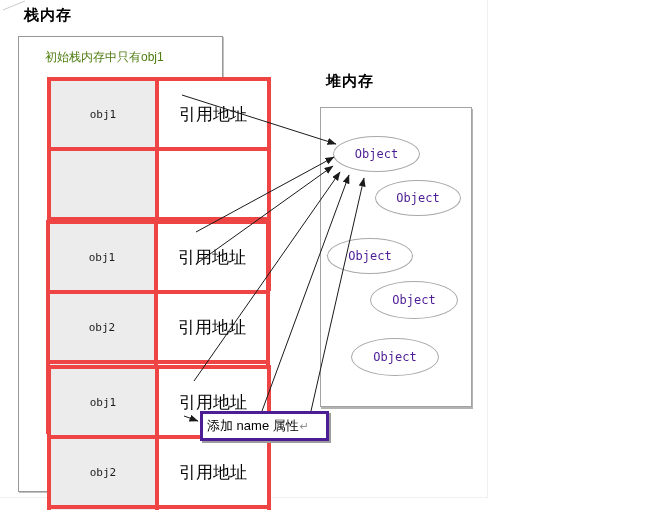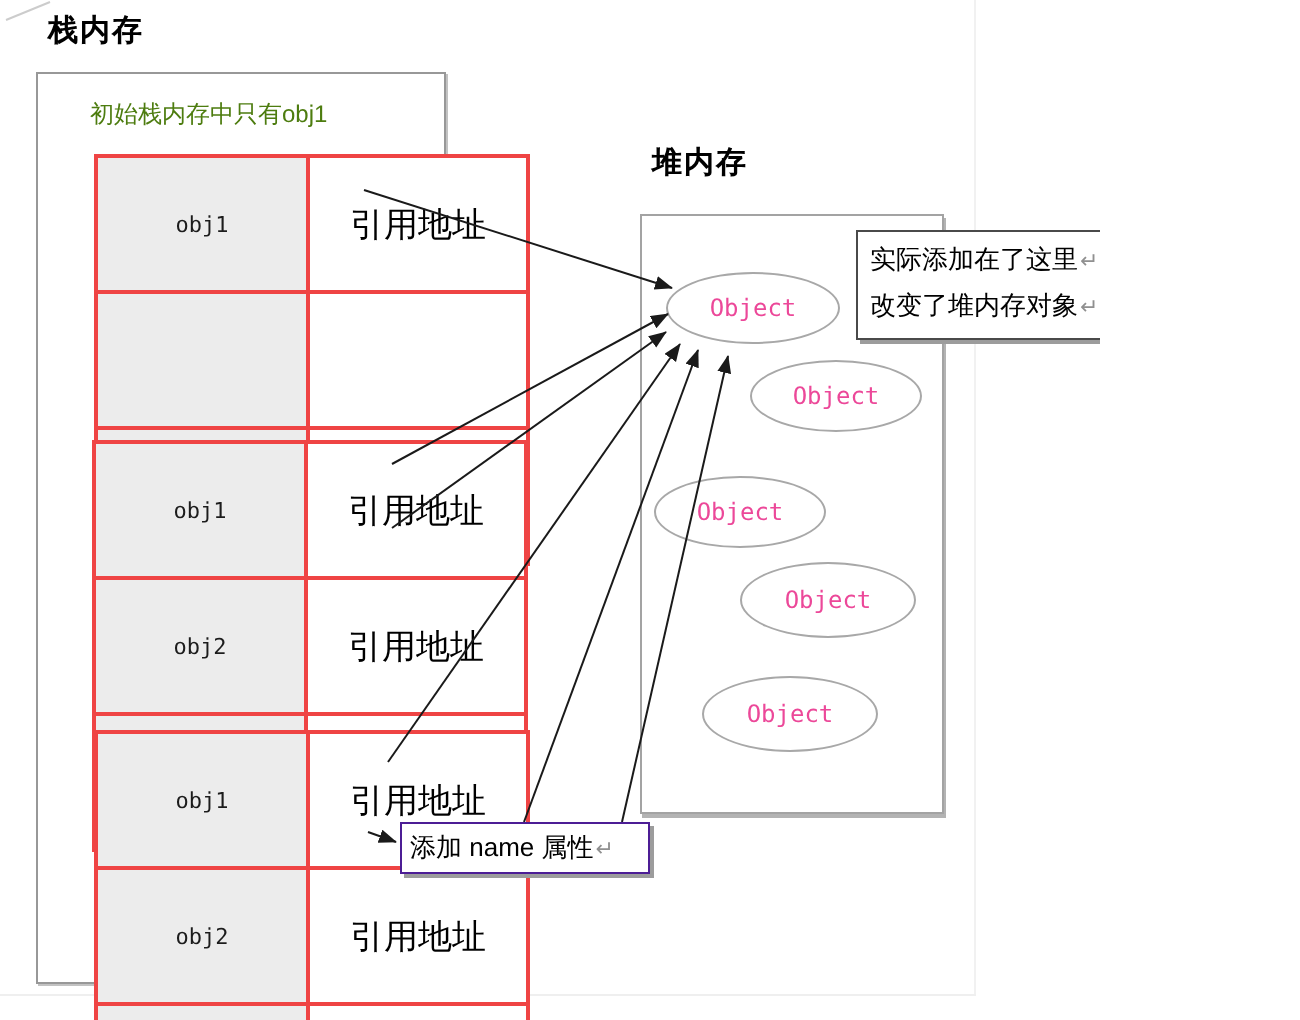--- a/index.html
+++ b/index.html
@@ -17,40 +17,40 @@
 
   .sec-label{position:absolute;font-size:12px;line-height:15px;color:#4d7c0f;z-index:2;}
   .s1{left:45px;top:50px;width:160px;}
   .s2{left:45px;top:181px;width:155px;}
   .s3{left:45px;top:336px;width:160px;}
 
   table.mem{position:absolute;border-collapse:collapse;z-index:2;background:#fff;}
   .t1{left:47px;top:77px;}
   .t2{left:46px;top:220px;}
   .t3{left:47px;top:365px;}
-  table.mem td{border:2px solid #ef4444;height:32px;padding:17px;text-align:center;vertical-align:middle;}
+  table.mem td{border:4px solid #ef4444;height:32px;padding:17px;text-align:center;vertical-align:middle;}
   table.mem td.k{width:70px;background:#ececec;font-family:"DejaVu Sans Mono","Liberation Mono",monospace;font-size:11px;color:#1c1c1c;}
   table.mem td.v{width:74px;background:#fff;font-size:17px;color:#000;}
 
   .ellipse{position:absolute;border:1px solid #a8a8a8;border-radius:50%;background:#fff;z-index:3;
            display:flex;align-items:center;justify-content:center;
-           font-family:"DejaVu Sans Mono","Liberation Mono",monospace;font-size:12px;color:#ec4899;}
+           font-family:"DejaVu Sans Mono","Liberation Mono",monospace;font-size:12px;color:#4c1d95;}
   .e1{left:333px;top:136px;width:85px;height:34px;}
   .e2{left:375px;top:180px;width:84px;height:34px;}
   .e3{left:327px;top:238px;width:84px;height:34px;}
   .e4{left:370px;top:281px;width:86px;height:36px;}
   .e5{left:351px;top:338px;width:86px;height:36px;}
 
   .callout{position:absolute;left:428px;top:115px;width:126px;height:50px;background:#fff;
            border:1px solid #4a4a4a;box-shadow:2px 2px 0 #9c9c9c;z-index:6;
            font-size:13px;line-height:22px;padding:3px 0 0 6px;color:#000;}
   .ret{color:#909090;font-size:11px;margin-left:1px;}
 
   .name-box{position:absolute;left:200px;top:411px;width:119px;height:24px;background:#fff;
-            border:1px solid #4c1d95;box-shadow:2px 2px 0 #9c9c9c;z-index:6;
+            border:3px solid #4c1d95;box-shadow:2px 2px 0 #9c9c9c;z-index:6;
             display:flex;align-items:center;padding-left:4px;font-size:13px;color:#000;}
 
   .edge-v{position:absolute;left:487px;top:0;width:1px;height:497px;background:#f1f1f1;z-index:0;}
   .edge-h{position:absolute;left:0;top:497px;width:488px;height:1px;background:#efefef;z-index:0;}
 </style>
 </head>
 <body>
 
 <div id="canvas">
 
@@ -141,23 +141,19 @@
     <line x1="3" y1="10" x2="25" y2="1" stroke="#cccccc" stroke-width="1"></line>
   <line x1="182" y1="95" x2="336" y2="144" stroke="#1a1a1a" stroke-width="1" marker-end="url(#ah)"></line>
       <line x1="196" y1="232" x2="334" y2="157" stroke="#1a1a1a" stroke-width="1" marker-end="url(#ah)"></line>
       <line x1="196" y1="264" x2="333" y2="166" stroke="#1a1a1a" stroke-width="1" marker-end="url(#ah)"></line>
       <line x1="194" y1="381" x2="340" y2="172" stroke="#1a1a1a" stroke-width="1" marker-end="url(#ah)"></line>
       <line x1="262" y1="411" x2="349" y2="175" stroke="#1a1a1a" stroke-width="1" marker-end="url(#ah)"></line>
       <line x1="311" y1="411" x2="364" y2="178" stroke="#1a1a1a" stroke-width="1" marker-end="url(#ah)"></line>
       <line x1="184" y1="416" x2="198" y2="421" stroke="#1a1a1a" stroke-width="1" marker-end="url(#ah)"></line>
     </svg>
 
-  <div class="callout">
-    <div><span>实际添加在了这里</span><span class="ret">↵</span></div>
-    <div><span>改变了堆内存对象</span><span class="ret">↵</span></div>
-  </div>
 
   <div class="name-box">
     <span>添加 name 属性</span>
       <span class="ret">↵</span>
   </div>
 
 </div>
 
 </body></html>

